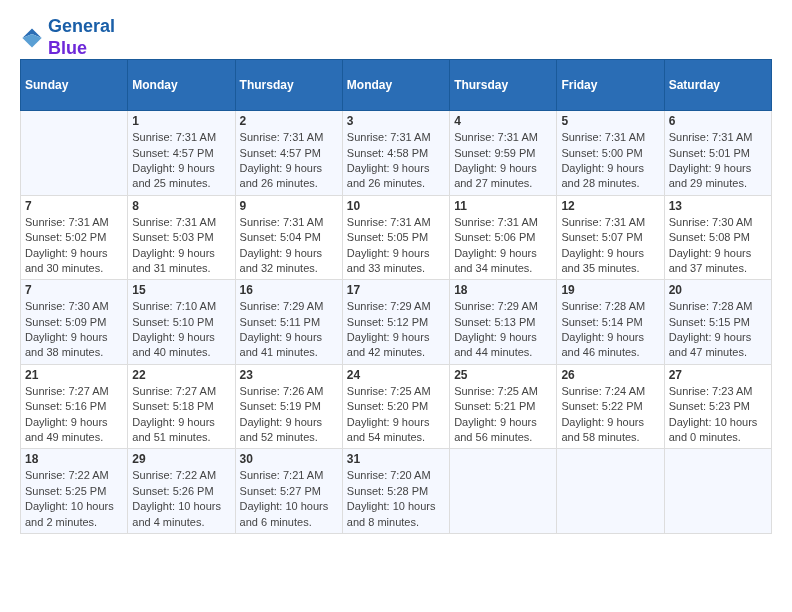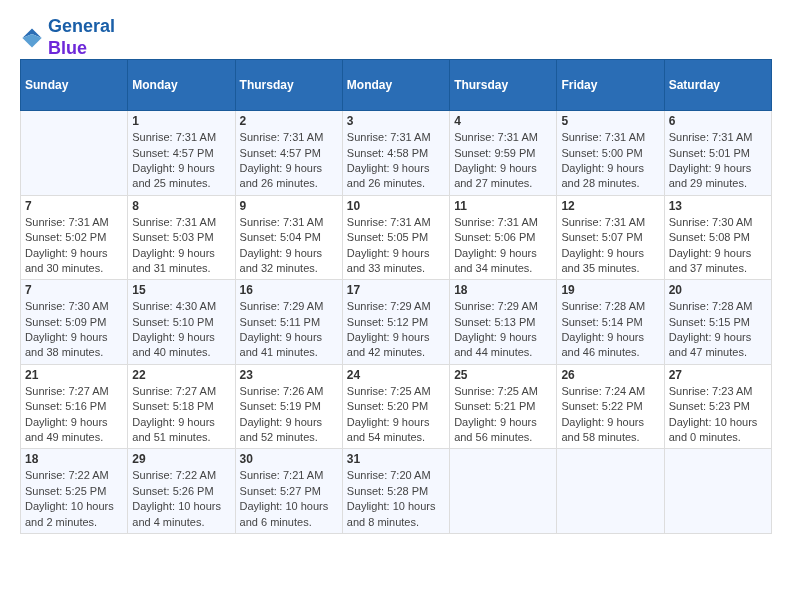--- a/index.html
+++ b/index.html
@@ -220,21 +220,21 @@
         <tr>
           <td>
             <span class="day-number">7</span>
             <div class="day-info">Sunrise: 7:30 AM
 Sunset: 5:09 PM
 Daylight: 9 hours
 and 38 minutes.</div>
           </td>
           <td>
             <span class="day-number">15</span>
-            <div class="day-info">Sunrise: 4:30 AM
+            <div class="day-info">Sunrise: 7:10 AM
 Sunset: 5:10 PM
 Daylight: 9 hours
 and 40 minutes.</div>
           </td>
           <td>
             <span class="day-number">16</span>
             <div class="day-info">Sunrise: 7:29 AM
 Sunset: 5:11 PM
 Daylight: 9 hours
 and 41 minutes.</div>

